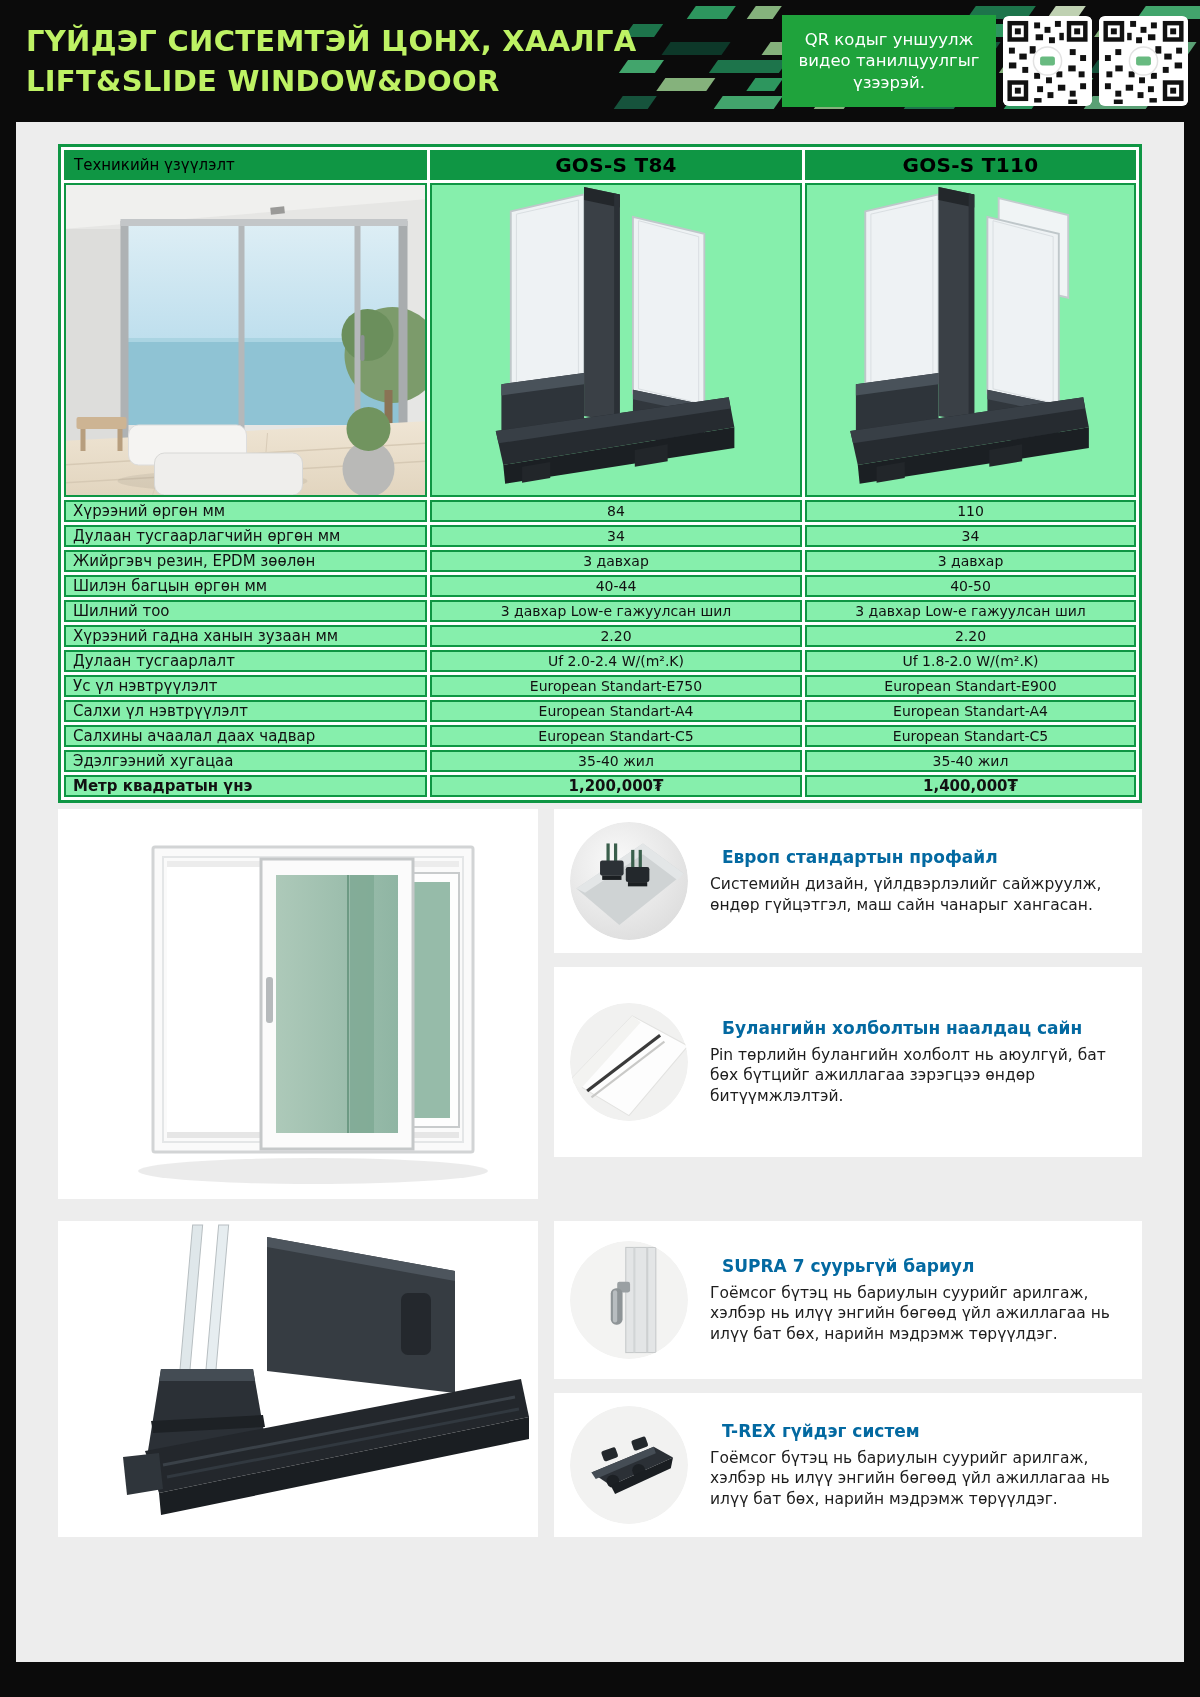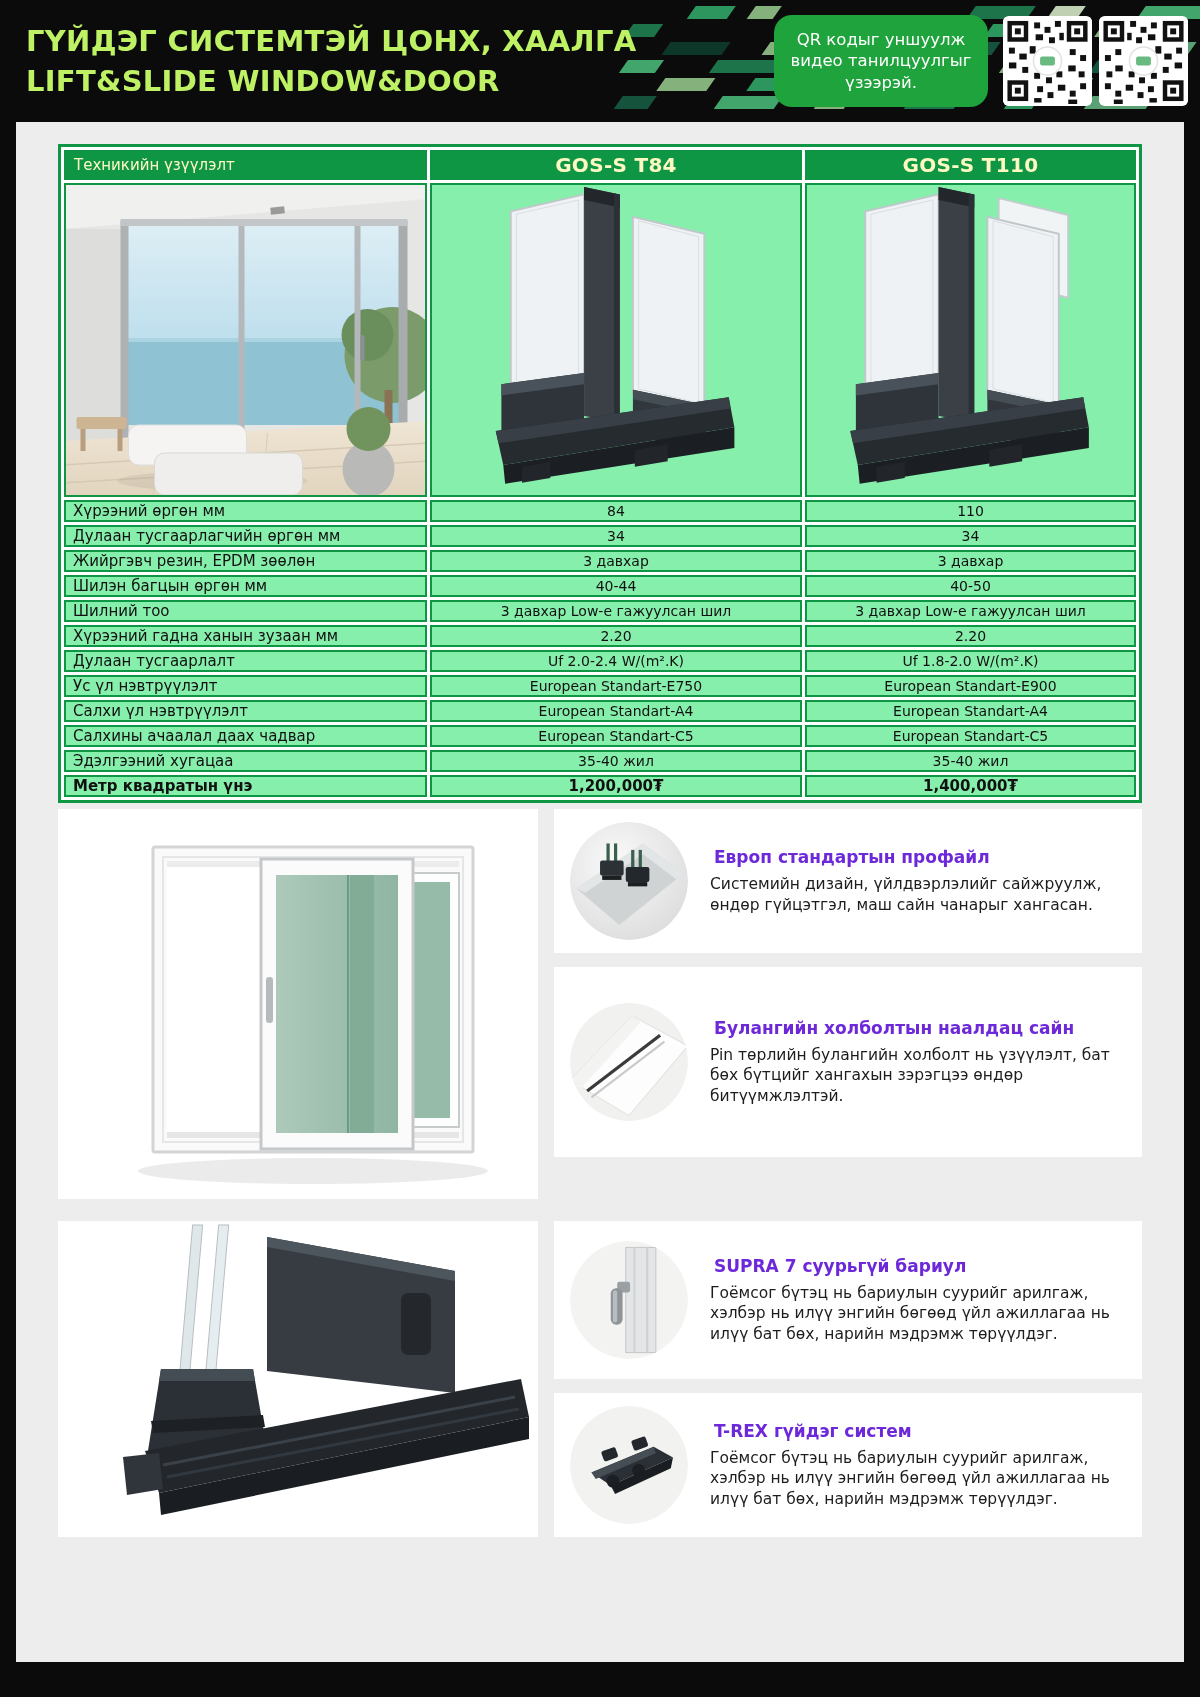--- a/index.html
+++ b/index.html
@@ -23,22 +23,22 @@
     position:relative;height:122px;background:var(--black);
     display:flex;align-items:center;overflow:hidden;
   }
   .header-pattern{position:absolute;inset:0;width:100%;height:100%;}
   .title-block{position:relative;z-index:2;padding:0 0 0 26px;flex:1;}
   .title-line{
     color:#bef264;font-weight:700;font-size:29px;line-height:40px;letter-spacing:.3px;
     text-transform:uppercase;white-space:nowrap;
   }
   .qr-callout{
-    position:relative;z-index:2;width:214px;margin-right:8px;
-    background:var(--callout-green);border-radius:18px;
+    position:relative;z-index:2;width:214px;
+    background:var(--callout-green);border-radius:0;
     color:#fff;font-size:16.5px;line-height:1.28;text-align:center;
     padding:14px 10px;
   }
   .qr-box{
     position:relative;z-index:2;width:89px;height:90px;background:#fff;border-radius:6px;
     margin-left:7px;overflow:hidden;flex:none;
   }
   .qr-box:last-of-type{margin-right:12px;}
   .qr-box svg{display:block;width:100%;height:100%;}
 
@@ -46,21 +46,21 @@
   main{
     margin:0 16px;height:1540px;background:var(--bg);
     padding:22px 42px 0;overflow:hidden;
   }
 
   
   .spec-table-wrap{border:3px solid var(--green);background:#fff;}
   table.spec{width:100%;border-collapse:separate;border-spacing:3px;background:#fff;table-layout:fixed;}
   table.spec th,table.spec td{border:2px solid var(--green);background:#86efac;overflow:hidden;white-space:nowrap;}
   table.spec th{
-    background:var(--green);color:#fef9c3;height:30px;padding:0 8px;
+    background:var(--green);color:#000000;height:30px;padding:0 8px;
   }
   th.left-head{text-align:left;font-weight:400;font-size:15px;}
   th.model-head{text-align:center;font-weight:700;font-size:20px;letter-spacing:.3px;}
   td.label-cell{text-align:left;font-size:15px;padding:0 7px;height:22px;}
   td.value-cell{text-align:center;font-size:14px;padding:0 16px;height:22px;}
   tr.price-row td{font-weight:700;font-size:15px;}
   td.img-cell{padding:0;height:310px;vertical-align:middle;}
   td.img-cell svg{display:block;width:100%;height:310px;}
 
   
@@ -77,21 +77,21 @@
   .feature{
     background:#fff;display:flex;align-items:center;gap:22px;padding:10px 18px 10px 16px;
   }
   .feature.f1{height:144px;}
   .feature.f2{height:190px;margin-top:14px;}
   .feature.f3{height:158px;}
   .feature.f4{height:144px;margin-top:14px;}
   .thumb{width:118px;height:118px;border-radius:50%;overflow:hidden;flex:none;}
   .thumb svg{display:block;width:100%;height:100%;}
   .ftext{flex:1;min-width:0;}
-  .ftext h3{margin:0 4px 7px;font-size:17px;font-weight:700;color:#6d28d9;}
+  .ftext h3{margin:0 12px 7px;font-size:17px;font-weight:700;color:#0369a1;}
   .ftext p{margin:0;font-size:15.5px;line-height:1.33;color:#1d1d1d;}
 </style>
 </head>
 <body>
 
 <svg width="0" height="0" style="position:absolute" aria-hidden="true">
   <defs>
     <linearGradient id="sky" x1="0" y1="0" x2="0" y2="1">
       <stop offset="0" stop-color="#ddeef5"></stop>
         <stop offset="1" stop-color="#b9dcec"></stop>
@@ -423,21 +423,21 @@
               <svg viewBox="0 0 110 110">
                 <circle cx="55" cy="55" r="55" fill="#f1f1f0"></circle>
                 <polygon points="0,72 58,12 110,40 55,105" fill="#fdfdfd" stroke="#e2e2e0"></polygon>
                 <polygon points="0,72 58,12 66,18 10,80" fill="#f3f3f1"></polygon>
                 <path d="M16,82 L84,30" stroke="#3a3a3a" stroke-width="3" fill="none"></path>
                 <path d="M20,88 L88,36" stroke="#c9c9c7" stroke-width="2" fill="none"></path>
               </svg>
             </div>
             <div class="ftext">
               <h3>Булангийн холболтын наалдац сайн</h3>
-              <p>Pin төрлийн булангийн холболт нь үзүүлэлт, бат бөх бүтцийг хангахын зэрэгцээ өндөр битүүмжлэлтэй.</p>
+              <p>Pin төрлийн булангийн холболт нь аюулгүй, бат бөх бүтцийг ажиллагаа зэрэгцээ өндөр битүүмжлэлтэй.</p>
             </div>
           </div>
         </div>
       </div>
 
       <div class="b-row">
         <div class="left-col">
           <div class="img-card track">
             <svg viewBox="0 0 470 316">
               <rect width="470" height="316" fill="#ffffff"></rect>

